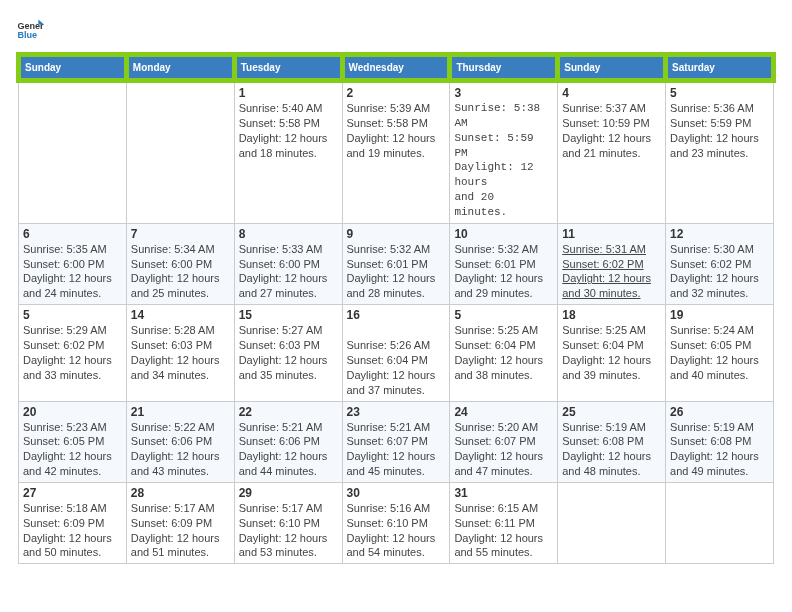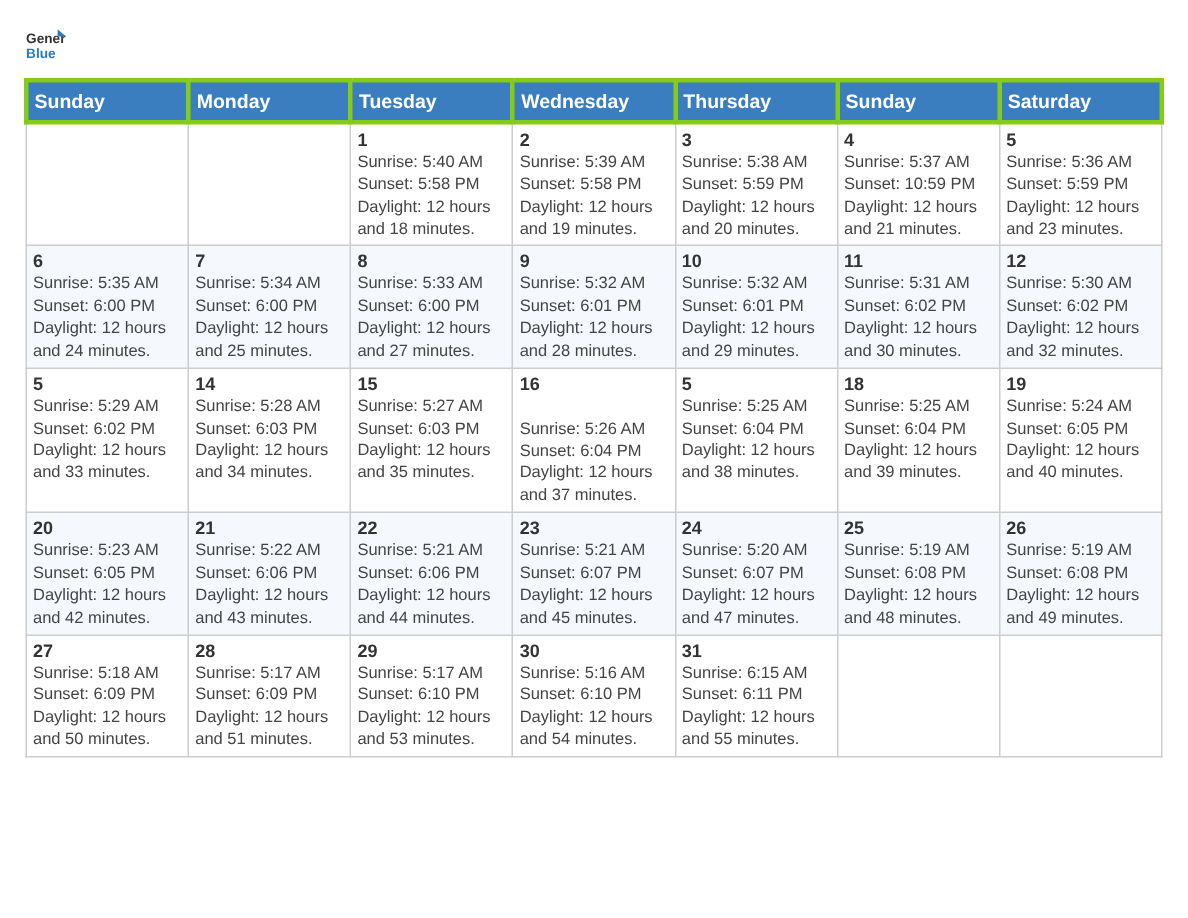--- a/index.html
+++ b/index.html
@@ -38,25 +38,25 @@
       color: #555;
     }
     .calendar {
       width: 100%;
       border-collapse: collapse;
       border: 1px solid #ccc;
     }
     .calendar th {
       background: #3a7ebf;
       color: #fff;
-      font-size: 13px;
+      font-size: 10px;
       font-weight: bold;
       padding: 5px 4px;
       text-align: left;
-      border: 3px solid #84cc16;
+      border: 5px solid #84cc16;
     }
     .calendar td {
       border: 1px solid #ccc;
       vertical-align: top;
       padding: 3px 4px;
       width: 108px;
       min-height: 70px;
       background: #fff;
     }
     .calendar tr:nth-child(even) td {
@@ -120,21 +120,21 @@
         </td>
         <td>
           <span class="day-num">2</span>
           <div class="day-info" style="white-space: pre-line;">Sunrise: 5:39 AM
 Sunset: 5:58 PM
 Daylight: 12 hours
 and 19 minutes.</div>
         </td>
         <td>
           <span class="day-num">3</span>
-          <div class="day-info" style="white-space: pre-line;">Sunrise: 5:38 AM
+          <div class="day-info" style="white-space: pre-line; font-family: Liberation Mono, monospace;">Sunrise: 5:38 AM
 Sunset: 5:59 PM
 Daylight: 12 hours
 and 20 minutes.</div>
         </td>
         <td>
           <span class="day-num">4</span>
           <div class="day-info" style="white-space: pre-line;">Sunrise: 5:37 AM
 Sunset: 10:59 PM
 Daylight: 12 hours
 and 21 minutes.</div>
@@ -178,21 +178,21 @@
         </td>
         <td>
           <span class="day-num">10</span>
           <div class="day-info" style="white-space: pre-line;">Sunrise: 5:32 AM
 Sunset: 6:01 PM
 Daylight: 12 hours
 and 29 minutes.</div>
         </td>
         <td>
           <span class="day-num">11</span>
-          <div class="day-info" style="white-space: pre-line;">Sunrise: 5:31 AM
+          <div class="day-info" style="white-space: pre-line; text-decoration: underline;">Sunrise: 5:31 AM
 Sunset: 6:02 PM
 Daylight: 12 hours
 and 30 minutes.</div>
         </td>
         <td>
           <span class="day-num">12</span>
           <div class="day-info" style="white-space: pre-line;">Sunrise: 5:30 AM
 Sunset: 6:02 PM
 Daylight: 12 hours
 and 32 minutes.</div>

